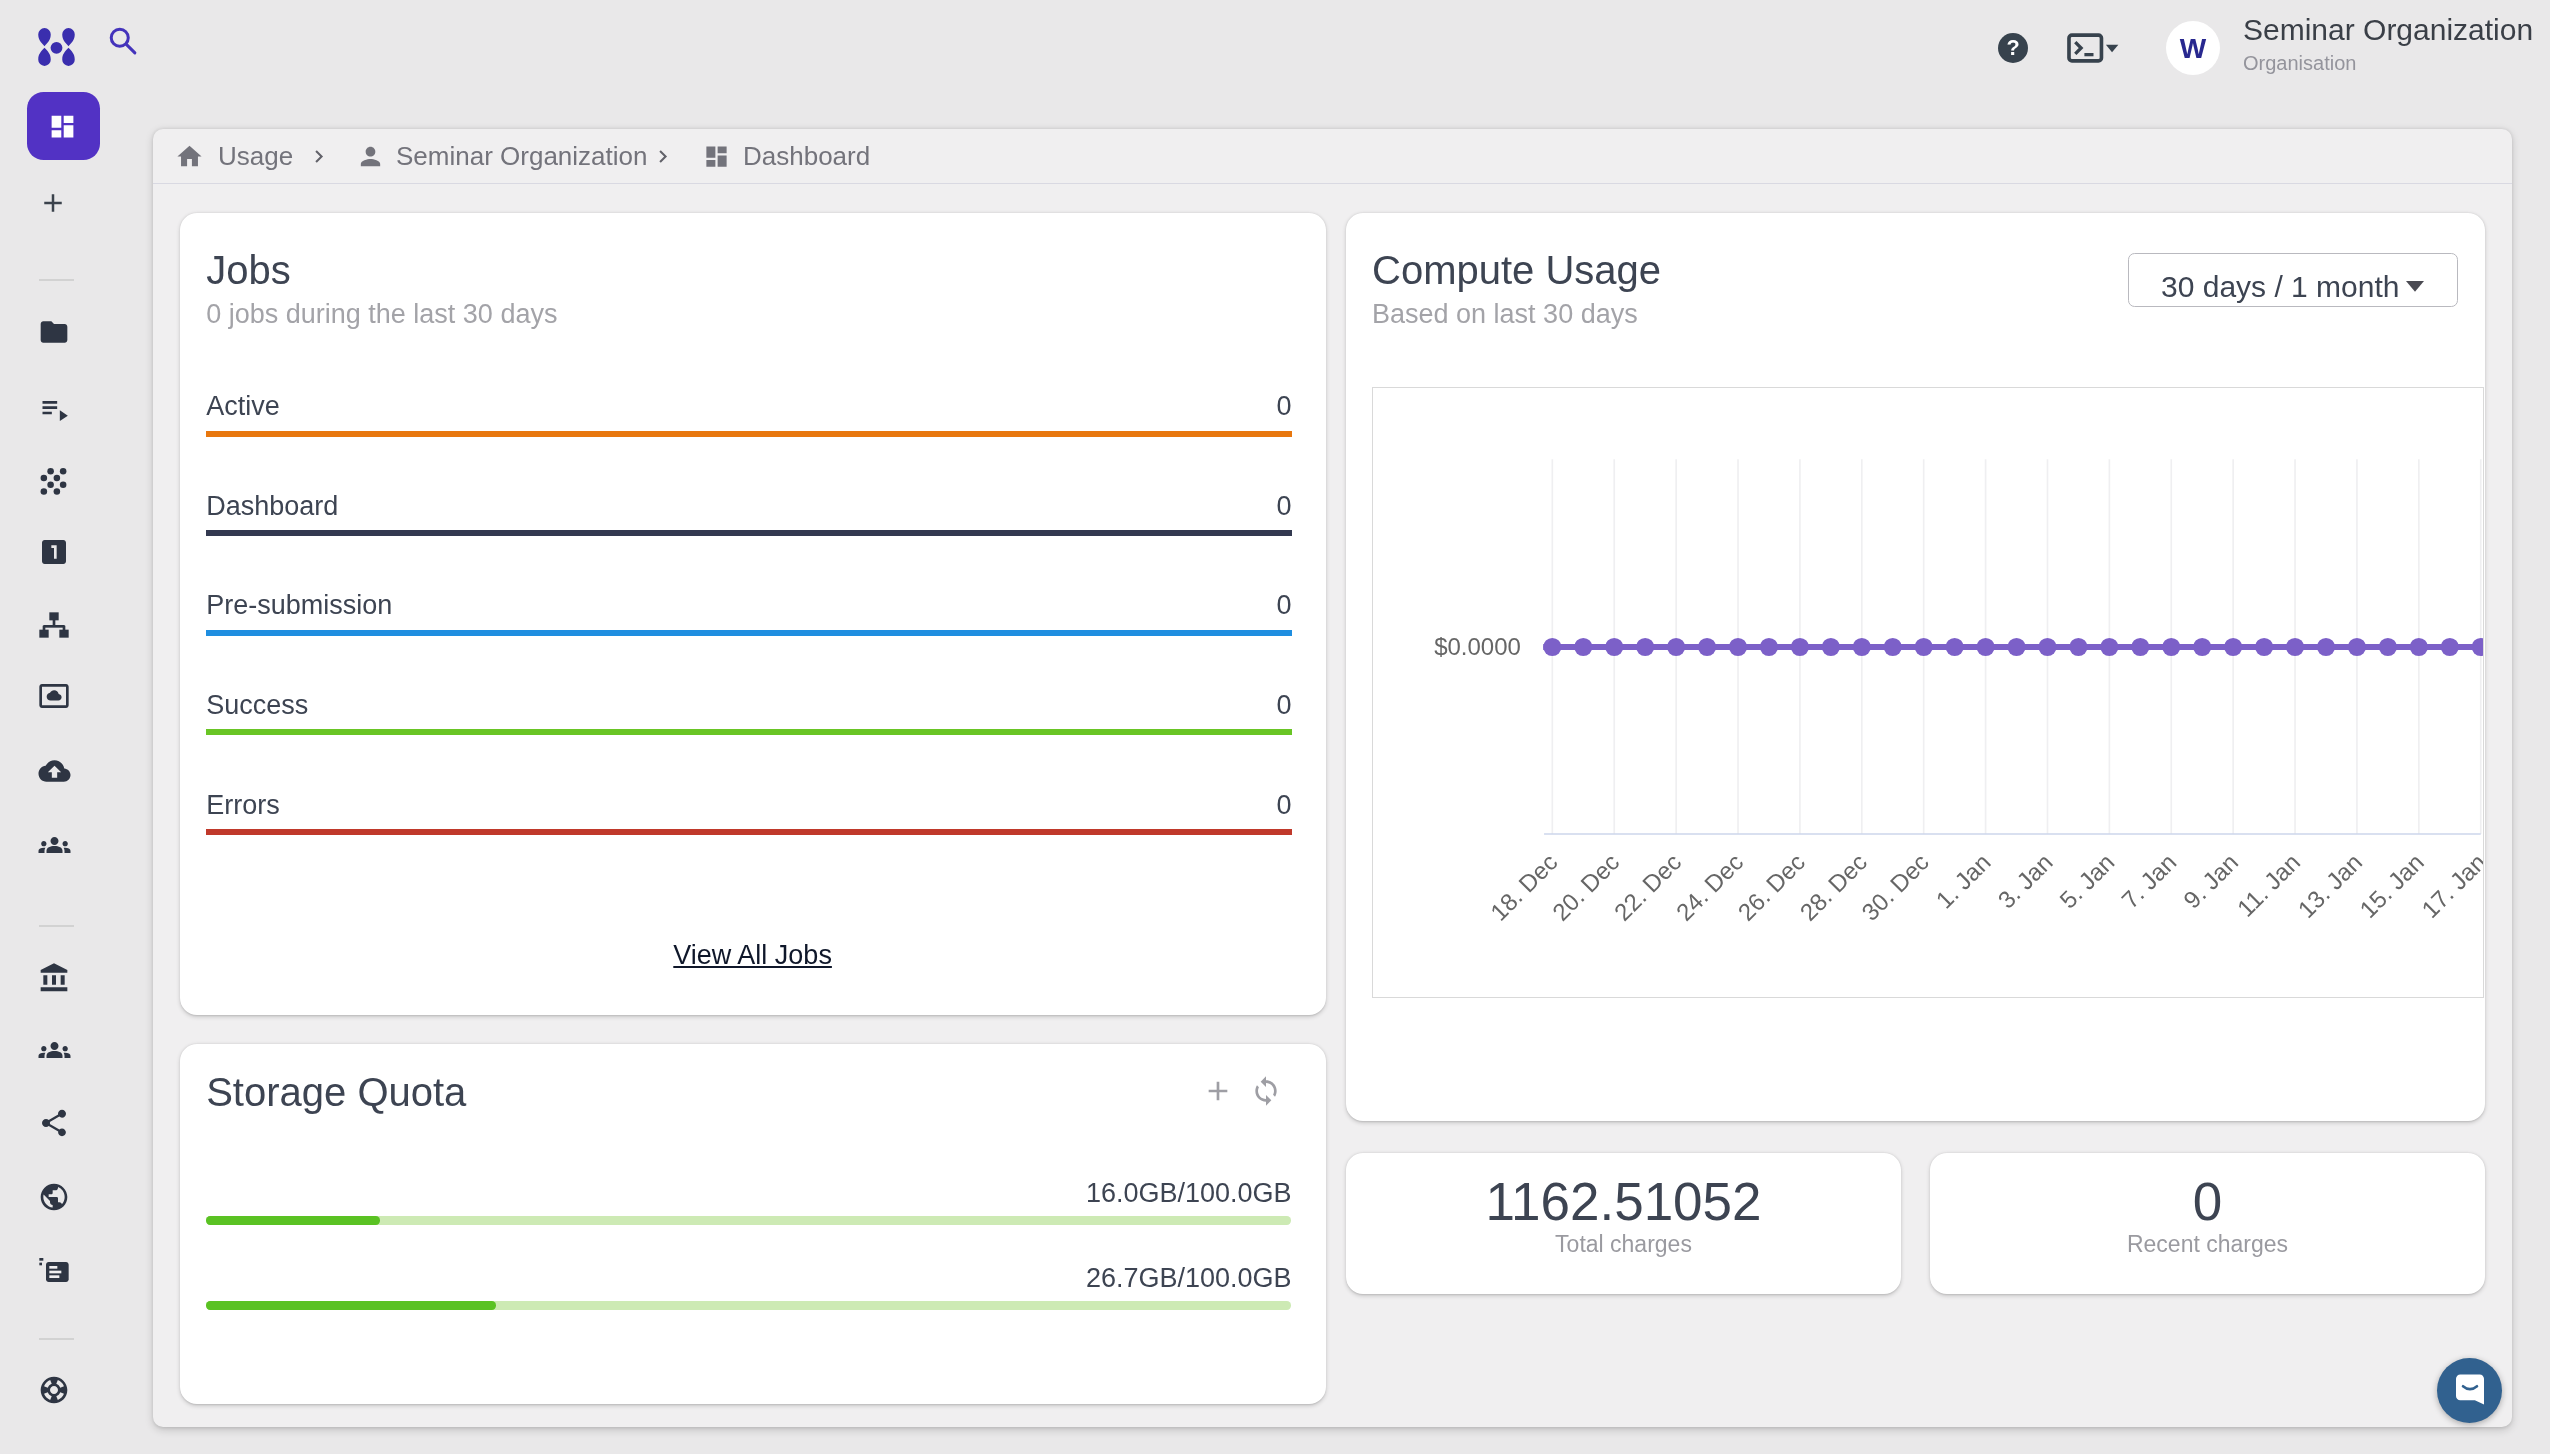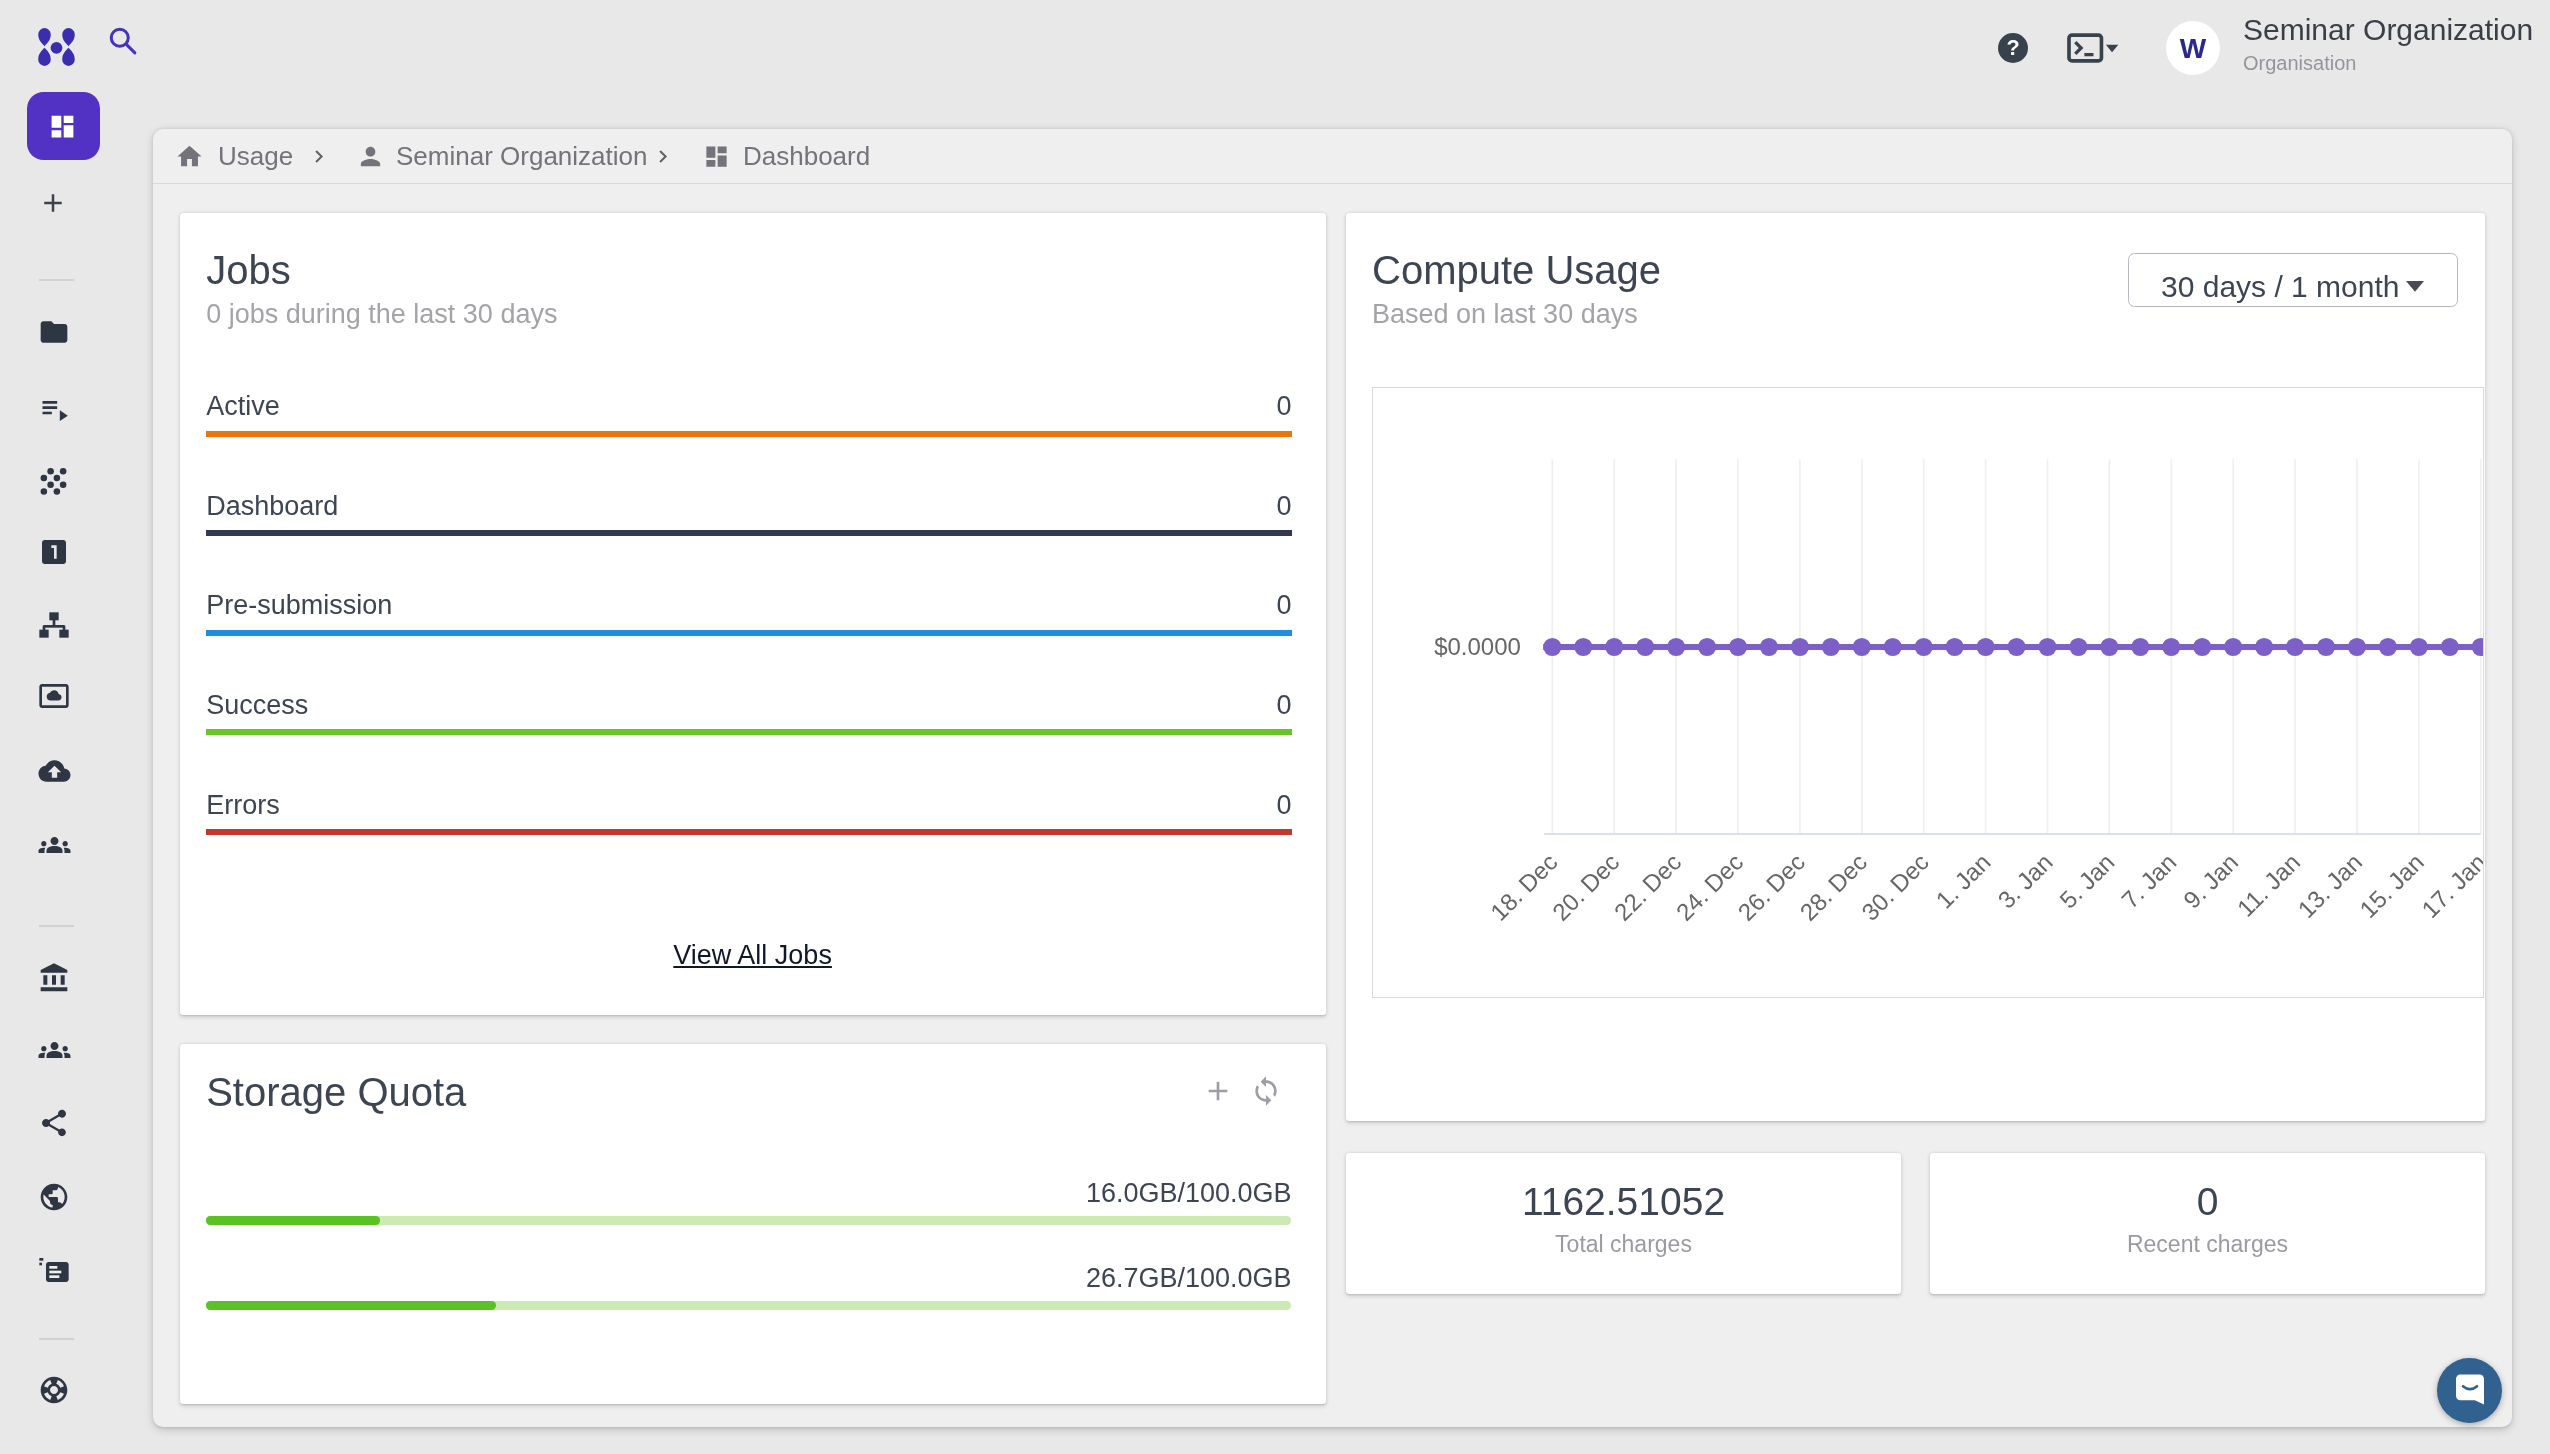--- a/index.html
+++ b/index.html
@@ -7,30 +7,30 @@
   body { background:#e9e8e9; font-family:"Liberation Sans", sans-serif; position:relative; }
   .abs { position:absolute; }
   .container {
     position:absolute; left:153px; top:129px; width:2359px; height:1298px;
     background:#f0eff0; border-radius:10px;
     box-shadow:0 2.5px 8.3px rgba(0,0,0,0.16), 0 0.8px 3.3px rgba(0,0,0,0.10);
   }
   .crumbbar { position:absolute; left:0; top:0; width:100%; height:55px;
     border-bottom:1.7px solid #d9d9e2; }
   .crumbtxt { position:absolute; font-size:26px; line-height:55px; color:#73737b; top:0; }
-  .card { position:absolute; background:#ffffff; border-radius:3px;
+  .card { position:absolute; background:#ffffff; border-radius:17px;
     box-shadow:0 1.7px 4.2px rgba(0,0,0,0.16), 0 0.8px 1.7px rgba(0,0,0,0.10); }
   .card-title { position:absolute; font-size:40px; line-height:40px; color:#3d4452; }
   .card-sub { position:absolute; font-size:27px; line-height:27px; color:#a3a3a8; }
   .rowlabel { position:absolute; font-size:27px; line-height:27px; color:#3d4452; left:26.6px; }
   .rowval { position:absolute; font-size:27px; line-height:27px; color:#3d4452; right:34px; }
   .rowbar { position:absolute; left:26.6px; right:34px; height:5.8px; }
   .viewall { position:absolute; font-size:27px; line-height:27px; color:#0f172a;
     text-decoration:underline; width:100%; text-align:center; }
-  .bignum { position:absolute; width:100%; text-align:center; font-size:39px; line-height:40px; color:#3d4452; }
+  .bignum { position:absolute; width:100%; text-align:center; font-size:53px; line-height:40px; color:#3d4452; }
   .bigcap { position:absolute; width:100%; text-align:center; font-size:23px; line-height:23px; color:#9a9aa0; }
   .sideicon { position:absolute; left:38px; }
   .divider { position:absolute; left:39px; width:35px; height:1.7px; background:#d2d2d2; }
 </style>
 </head>
 <body>
 
 <svg class="abs" style="left:38px; top:26.6px;" width="37" height="40" viewBox="0 0 42 46" fill="#3a2eae">
   <path d="M7.2 22 C3.3 17.8 0 15 0 8.4 A7.2 7.2 0 1 1 14.4 8.4 C14.4 15 11.1 17.8 7.2 22 Z"></path>
   <path d="M7.2 24 C11.1 28.2 14.4 31 14.4 37.6 A7.2 7.2 0 1 1 0 37.6 C0 31 3.3 28.2 7.2 24 Z"></path>

